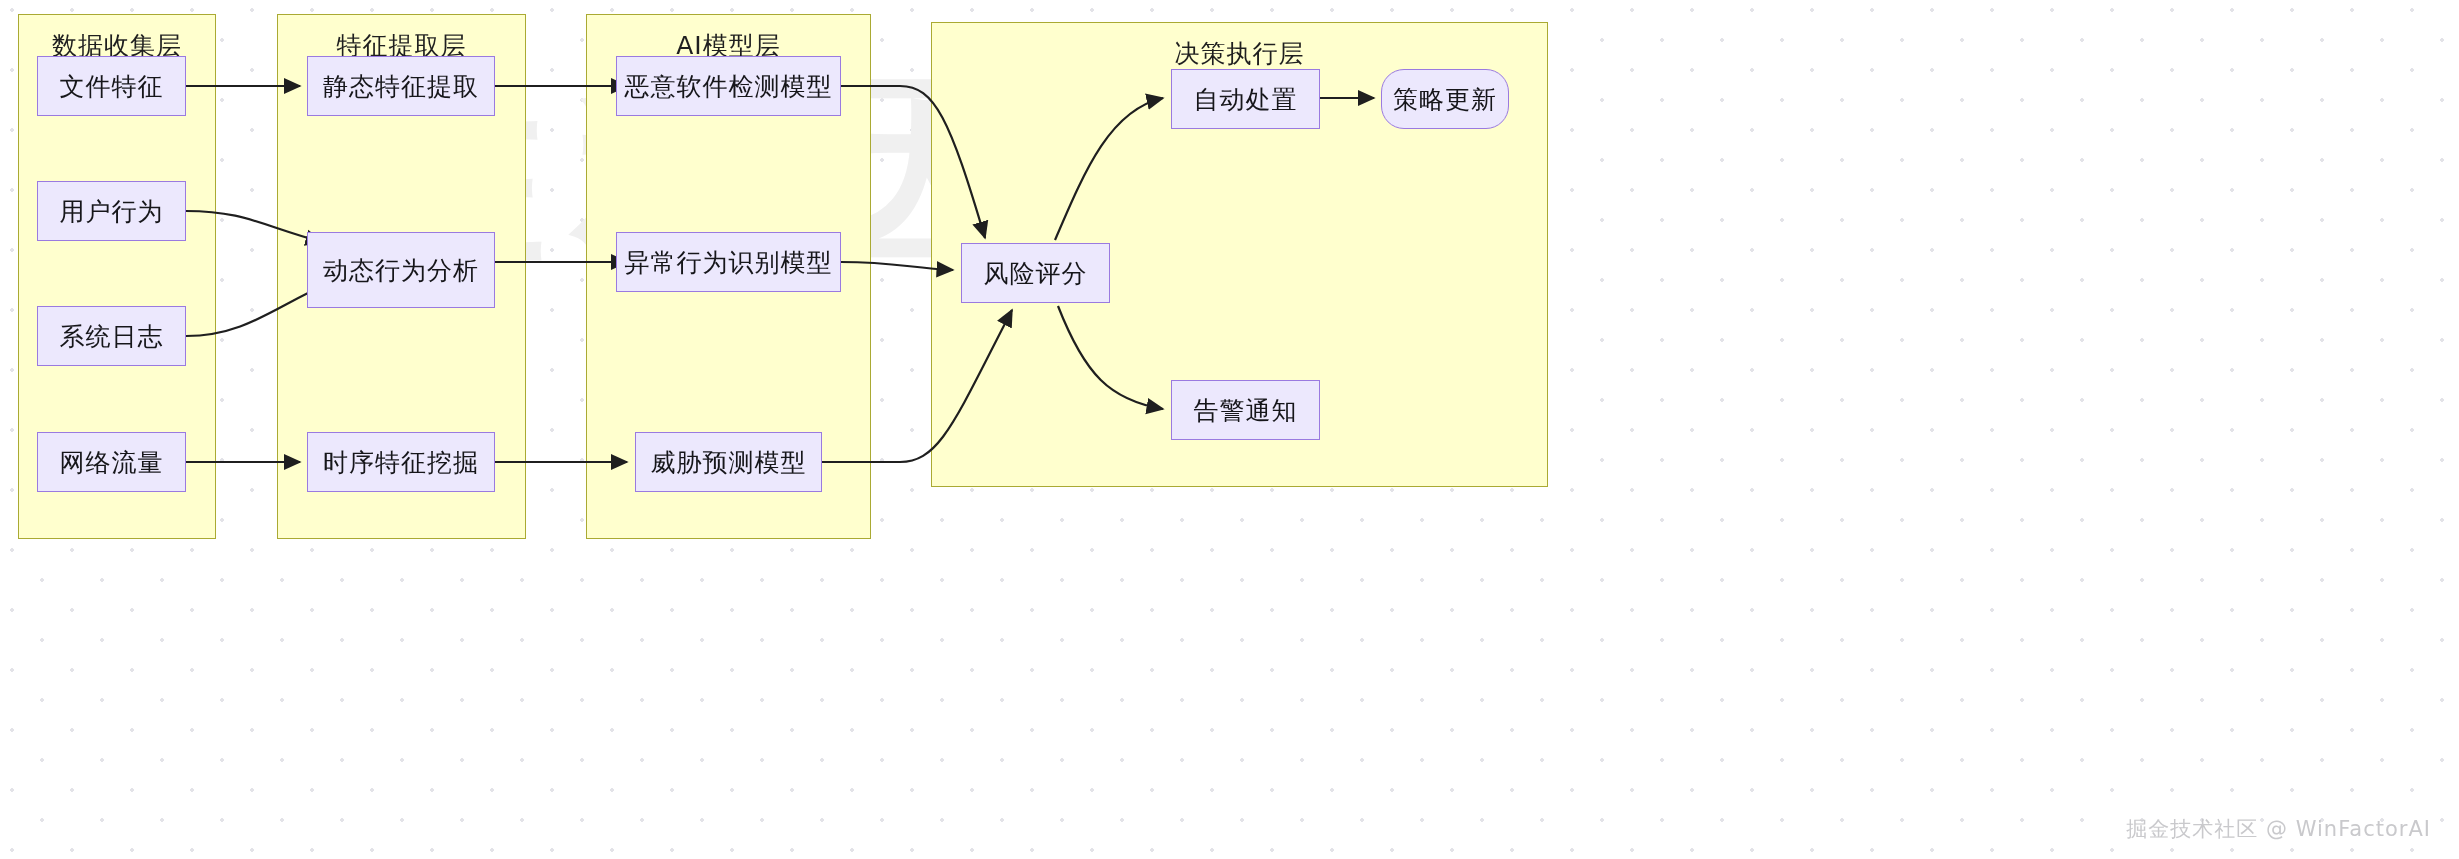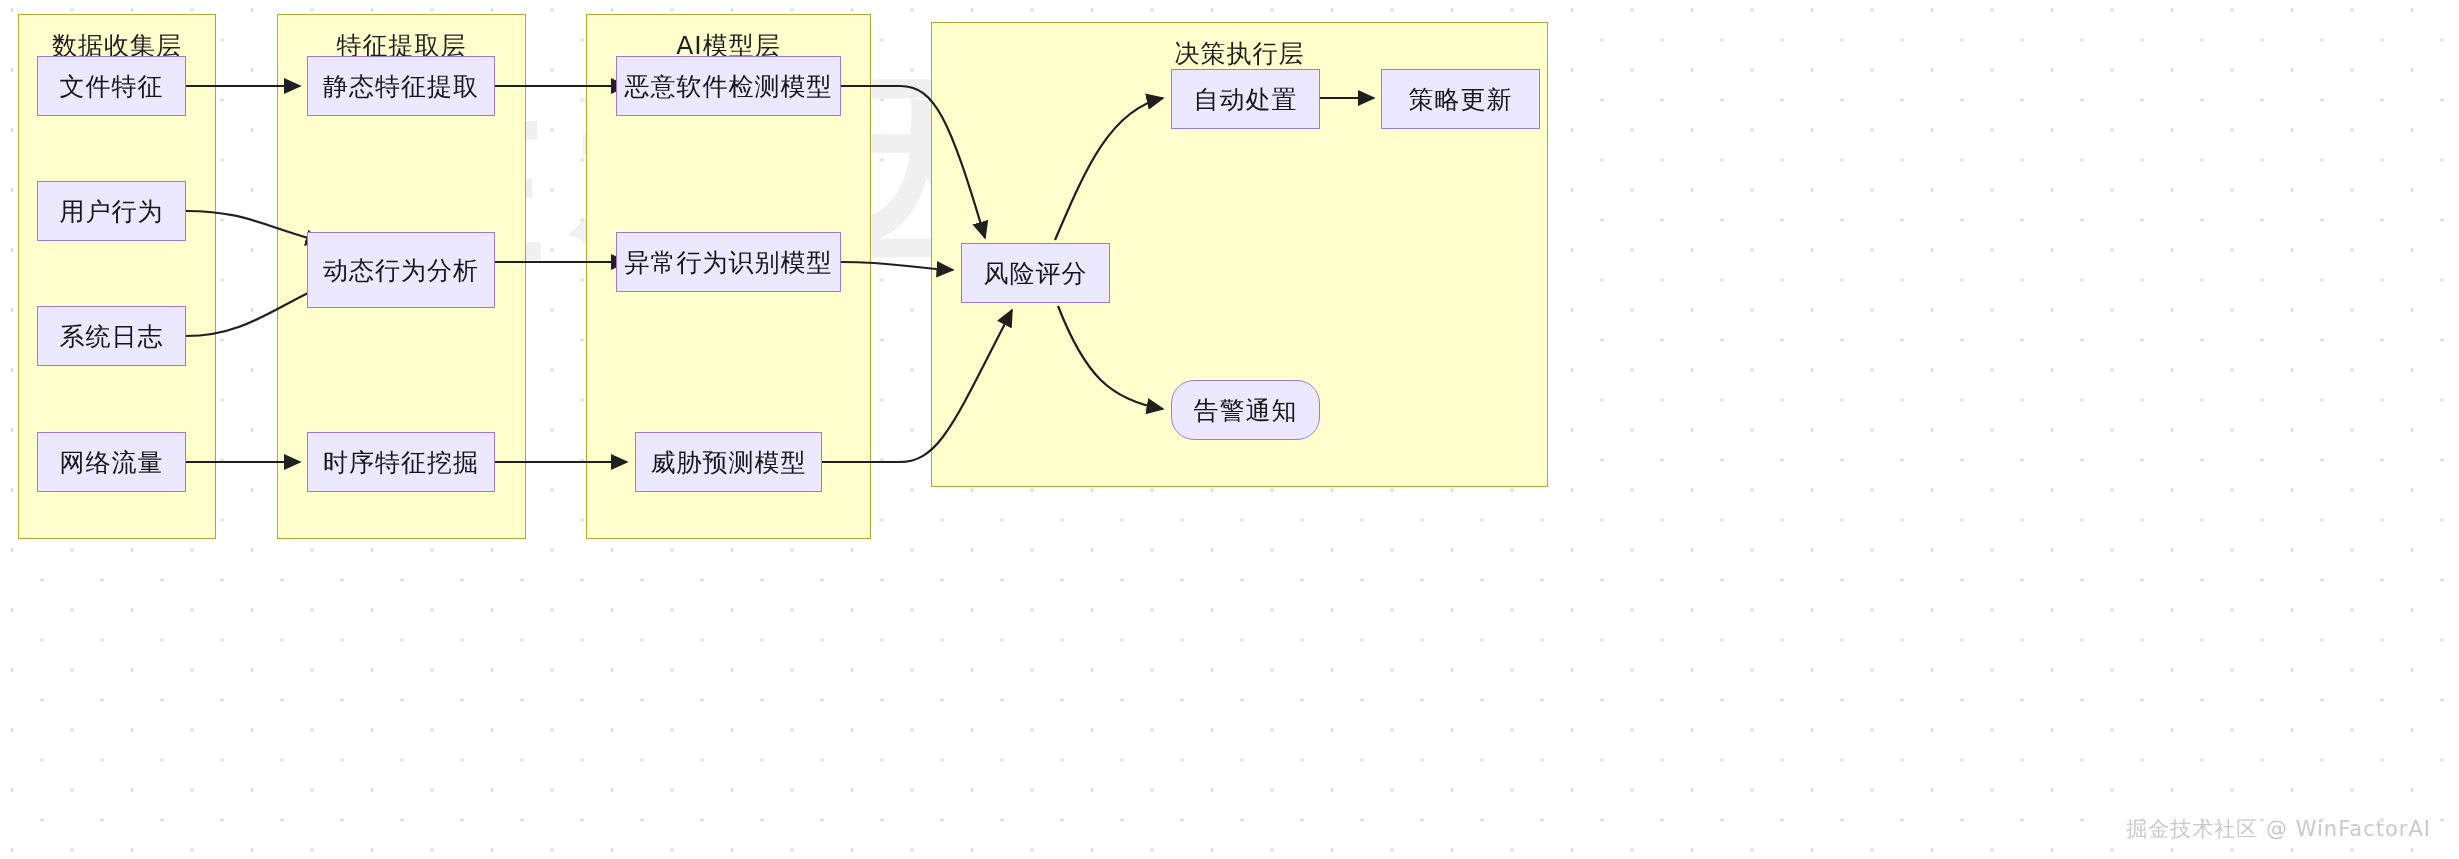--- a/index.html
+++ b/index.html
@@ -204,23 +204,23 @@
   </div>
 
   <div class="node" style="left:961px; top:243px; width:149px; height:60px;">
     <span>风险评分</span>
   </div>
 
   <div class="node" style="left:1171px; top:69px; width:149px; height:60px;">
     <span>自动处置</span>
   </div>
 
-  <div class="node" style="left:1381px; top:69px; width:159px; height:60px;">
+  <div class="node" style="left:1381px; top:69px; width:128px; height:60px;border-radius:23px;">
     <span>策略更新</span>
   </div>
 
-  <div class="node" style="left:1171px; top:380px; width:149px; height:60px;border-radius:23px;">
+  <div class="node" style="left:1171px; top:380px; width:149px; height:60px;">
     <span>告警通知</span>
   </div>
 
   <div class="corner-watermark">掘金技术社区 @ WinFactorAI</div>
 
 </div>
 
 </body></html>

